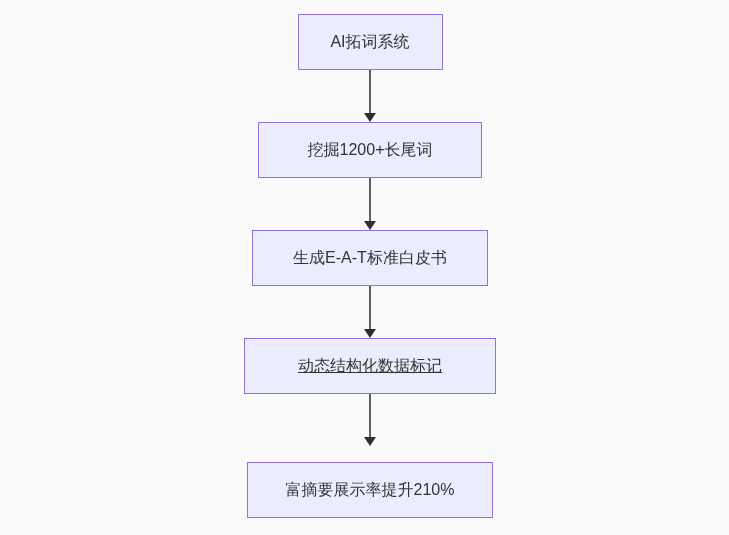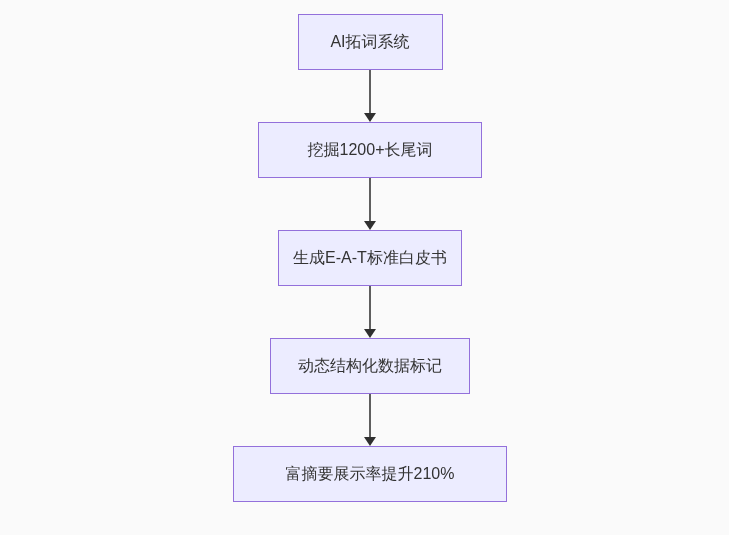--- a/index.html
+++ b/index.html
@@ -32,23 +32,23 @@
     font-size: 16px;
     display: flex;
     align-items: center;
     justify-content: center;
     white-space: nowrap;
     padding: 0 16px;
   }
   
   .flow-node.n0 { width: 145px; }
   .flow-node.n1 { width: 224px; }
-  .flow-node.n2 { width: 184px; }
-  .flow-node.n3 { width: 200px; }
-  .flow-node.n4 { width: 274px; }
+  .flow-node.n2 { width: 236px; }
+  .flow-node.n3 { width: 252px; text-decoration: underline; }
+  .flow-node.n4 { width: 246px; margin-top: 16px; }
 
   .flow-arrow {
     height: 52px;
     width: 14px;
     display: flex;
     flex-direction: column;
     align-items: center;
   }
   .flow-arrow .line {
     flex: 1 1 auto;

